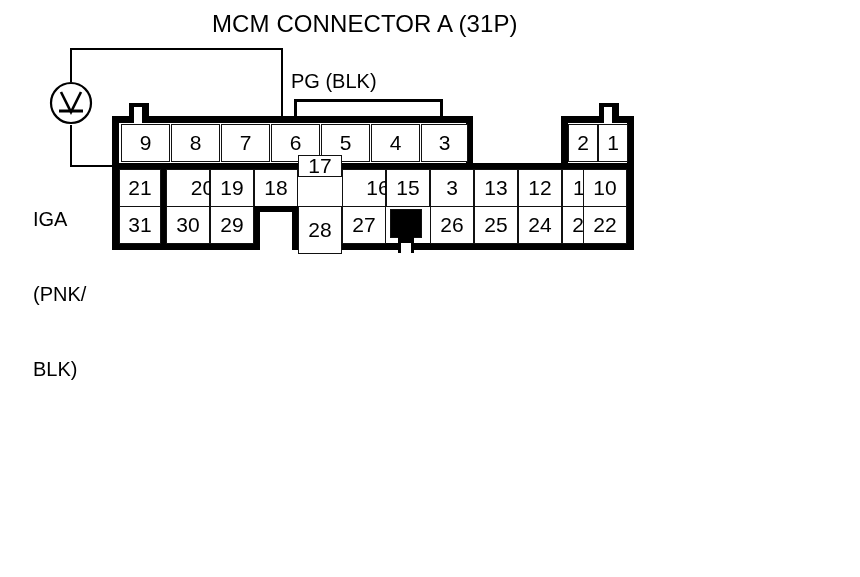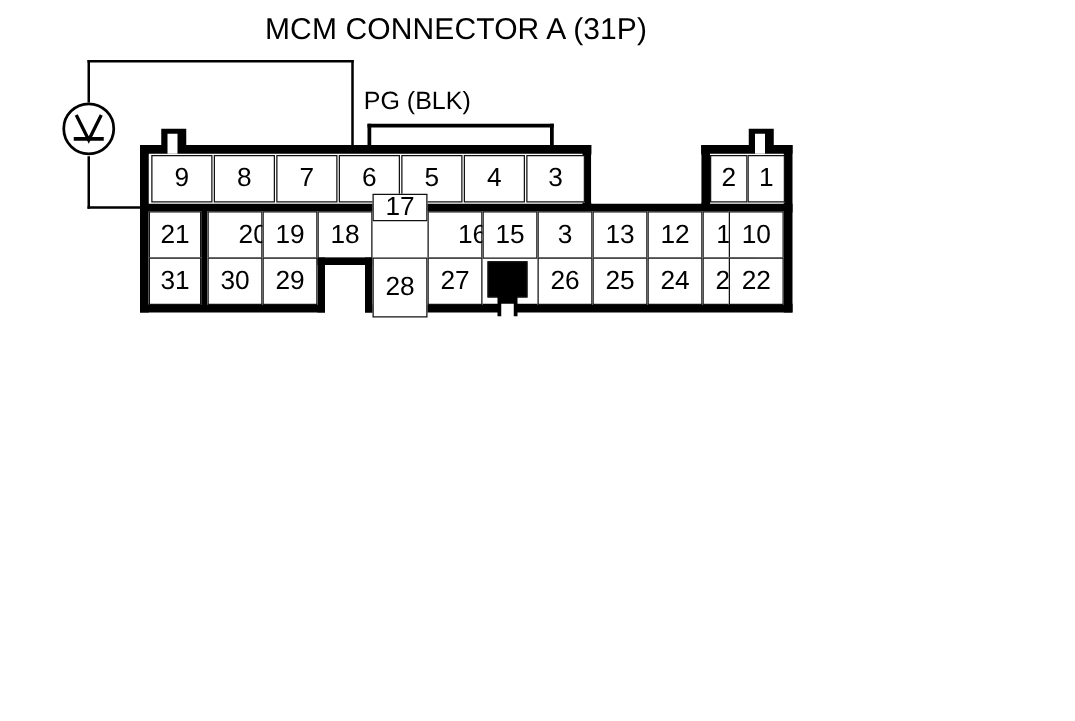--- a/index.html
+++ b/index.html
@@ -143,20 +143,25 @@
       <line x1="10" y1="30" x2="34" y2="30" stroke="#000" stroke-width="3"></line>
     </svg>
   </div>
 
   <div class="txt" id="pg-label">PG (BLK)</div>
 
   <div class="wire" style="left:294px; top:99px; width:149px; height:3px;"></div>
   <div class="wire" style="left:294px; top:99px; width:3px; height:18px;"></div>
   <div class="wire" style="left:440px; top:99px; width:3px; height:18px;"></div>
 
+  <div class="txt" id="iga-label">
+    <span>IGA</span>
+    <span>(PNK/</span>
+    <span>BLK)</span>
+  </div>
 
   <div id="connector">
 
     <div class="bar" style="left:0px; top:6px; width:7px; height:134px;"></div>
 
     <div class="bar" style="left:0px; top:133px; width:522px; height:7px;"></div>
 
     <div class="bar" style="left:515px; top:6px; width:7px; height:134px;"></div>
 
     <div class="bar" style="left:0px; top:6px; width:361px; height:7px;"></div>

